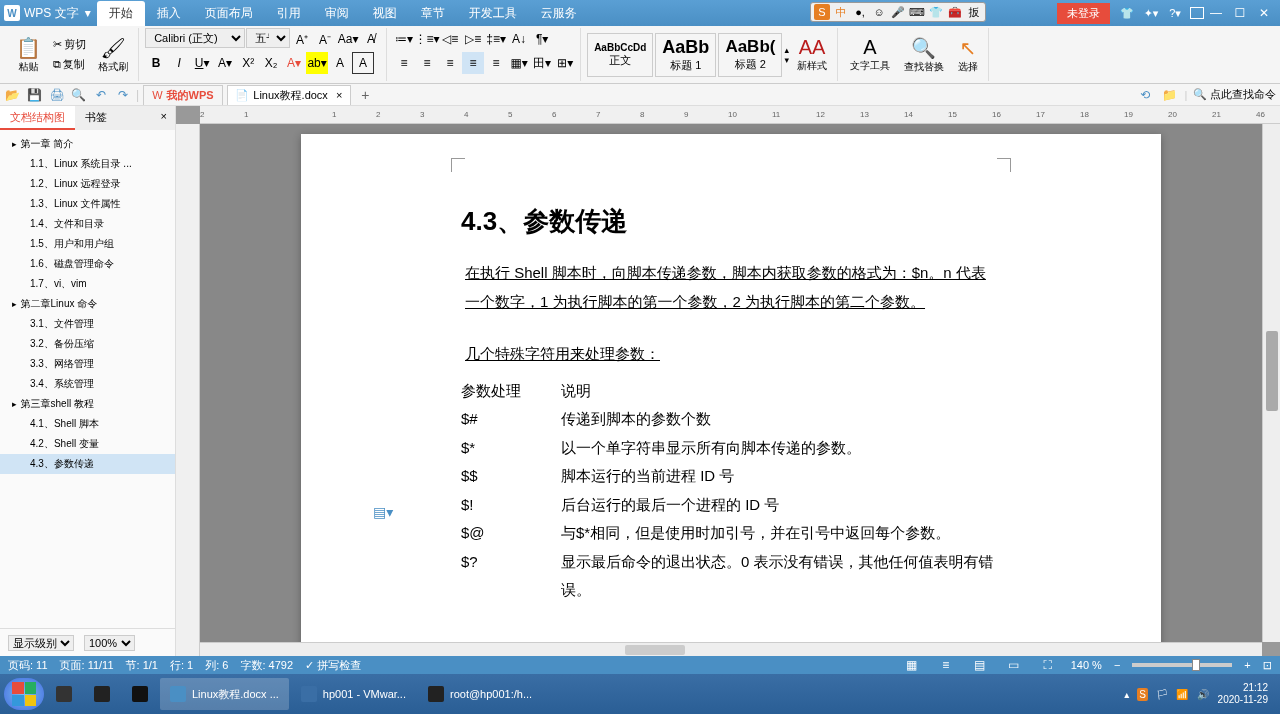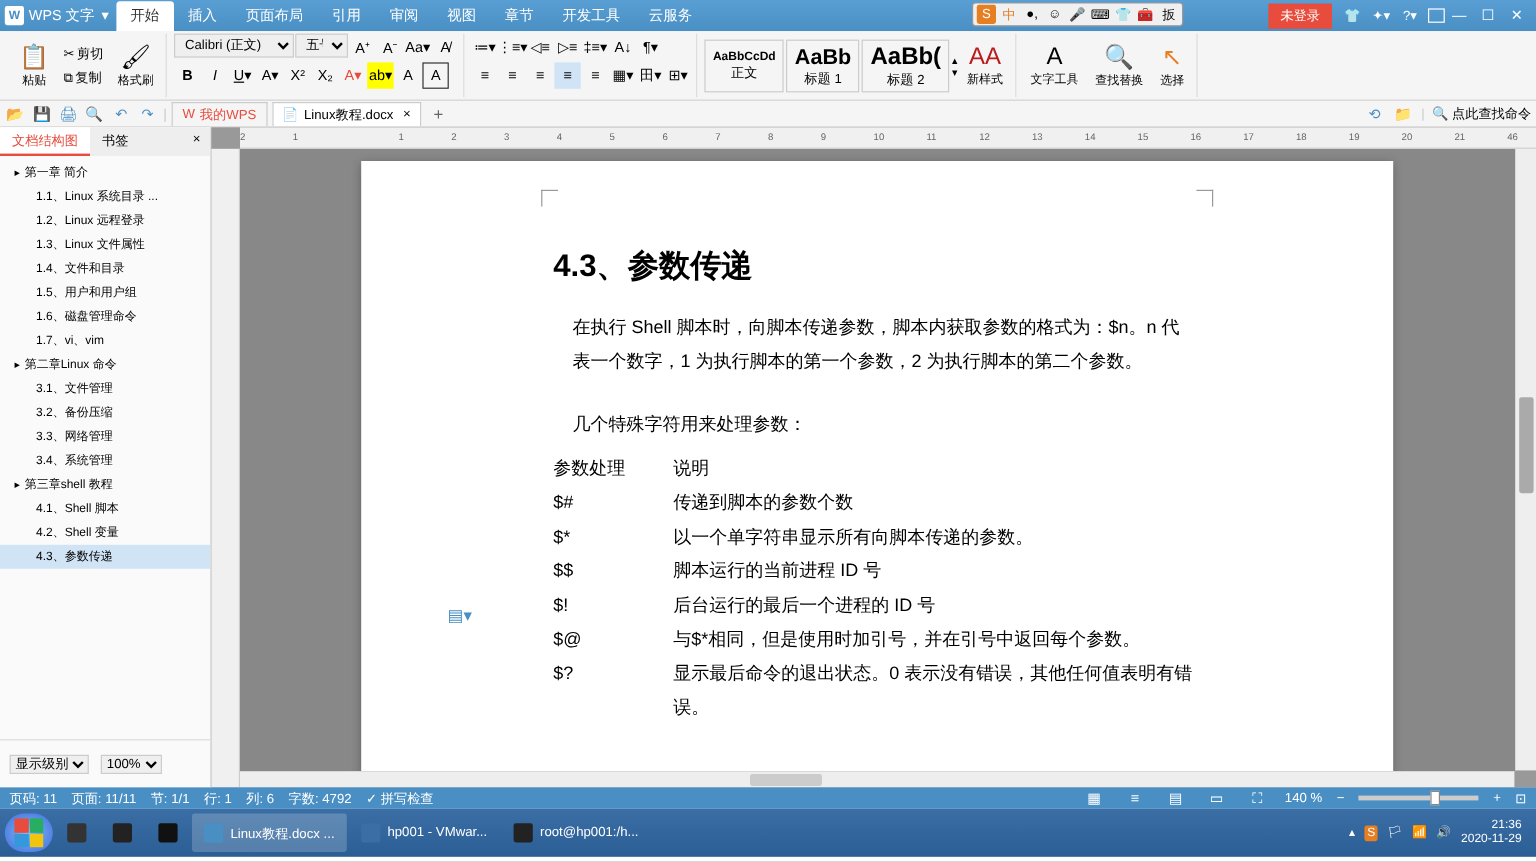--- a/index.html
+++ b/index.html
@@ -25,21 +25,21 @@
 .ribbon-small-btn { padding: 2px 4px; cursor: pointer; font-size: 11px; display: flex; align-items: center; gap: 2px; }
 .font-select { border: 1px solid #ccc; font-size: 11px; height: 20px; padding: 0 4px; }
 .font-name { width: 100px; }
 .font-size { width: 44px; }
 .fmt-btn { width: 22px; height: 22px; display: inline-flex; align-items: center; justify-content: center; cursor: pointer; font-size: 12px; }
 .fmt-row { display: flex; gap: 1px; }
 .style-box { border: 1px solid #ccc; padding: 2px 6px; font-size: 11px; cursor: pointer; text-align: center; height: 44px; display: flex; flex-direction: column; justify-content: center; }
 .style-box .preview { font-weight: bold; }
 .style-normal .preview { font-size: 10px; }
 .style-h1 .preview { font-size: 18px; }
-.style-h2 .preview { font-size: 20px; }
+.style-h2 .preview { font-size: 17px; }
 
 .qat { height: 22px; background: #f5f5f5; border-bottom: 1px solid #ddd; display: flex; align-items: center; padding: 0 4px; gap: 4px; }
 .qat-btn { width: 18px; height: 18px; display: flex; align-items: center; justify-content: center; cursor: pointer; font-size: 12px; color: #4a8fc4; }
 .doc-tab { display: flex; align-items: center; border: 1px solid #ccc; border-bottom: none; padding: 2px 8px; font-size: 11px; cursor: pointer; height: 20px; }
 .doc-tab.active { background: #fff; }
 .doc-tab .close { margin-left: 8px; cursor: pointer; }
 .add-tab { cursor: pointer; padding: 0 6px; font-size: 14px; color: #666; }
 .qat-right { margin-left: auto; display: flex; gap: 6px; align-items: center; font-size: 11px; }
 
 .main { display: flex; height: 550px; }
@@ -47,34 +47,34 @@
 .sidebar-tabs { display: flex; height: 24px; background: #eee; font-size: 11px; }
 .sidebar-tab { padding: 4px 10px; cursor: pointer; }
 .sidebar-tab.active { background: #fff; color: #e74c3c; border-bottom: 2px solid #e74c3c; }
 .sidebar-close { margin-left: auto; padding: 4px 8px; cursor: pointer; }
 .outline { flex: 1; overflow: auto; padding: 4px 0; font-size: 10px; }
 .outline-item { padding: 3px 8px; cursor: pointer; white-space: nowrap; overflow: hidden; text-overflow: ellipsis; }
 .outline-item.l1 { padding-left: 12px; }
 .outline-item.l2 { padding-left: 30px; }
 .outline-item.l1::before { content: "▸"; margin-right: 4px; font-size: 9px; }
 .outline-item.selected { background: #d0e4f5; }
-.sidebar-footer { height: 40px; border-top: 1px solid #ddd; display: flex; align-items: center; padding: 0 8px; gap: 10px; font-size: 11px; }
+.sidebar-footer { height: 28px; border-top: 1px solid #ddd; display: flex; align-items: center; padding: 0 8px; gap: 10px; font-size: 11px; }
 .sidebar-footer select { font-size: 11px; border: 1px solid #ccc; }
 
 .editor { flex: 1; background: #999; position: relative; overflow: hidden; }
 .hruler { height: 18px; background: #f0f0f0; border-bottom: 1px solid #ccc; margin-left: 24px; font-size: 8px; display:flex; align-items:center; color:#666; position: relative; overflow: hidden;}
 .hruler span { position: absolute; }
 .vruler { width: 24px; background: #f0f0f0; border-right: 1px solid #ccc; position: absolute; left: 0; top: 18px; bottom: 0; }
 .page-area { position: absolute; left: 24px; top: 18px; right: 18px; bottom: 14px; background: #888; overflow: auto; }
 .page { width: 860px; min-height: 540px; background: #fff; margin: 10px auto; box-shadow: 0 2px 8px rgba(0,0,0,0.3); padding: 40px 160px 40px 160px; position: relative; }
 .corner { position: absolute; width: 14px; height: 14px; border: 1px solid #999; }
 .corner.tl { top: 24px; left: 150px; border-right: none; border-bottom: none; }
 .corner.tr { top: 24px; right: 150px; border-left: none; border-bottom: none; }
 .doc-h2 { font-size: 26px; font-weight: bold; margin: 30px 0 20px; }
-.doc-p { font-size: 15px; line-height: 1.9; margin: 8px 16px; }
+.doc-p { font-size: 15px; line-height: 1.9; margin: 8px 4px; text-decoration: underline; }
 .doc-row { display: flex; font-size: 15px; line-height: 1.9; }
 .doc-row .c1 { width: 100px; }
 .doc-row .c2 { flex: 1; }
 .doc-icon { position: absolute; left: 72px; top: 370px; color: #4a8fc4; font-size: 14px; }
 .hscroll { position: absolute; left: 24px; right: 18px; bottom: 0; height: 14px; background: #eee; border-top: 1px solid #ccc; }
 .hscroll-thumb { position: absolute; left: 40%; width: 60px; height: 10px; top: 2px; background: #ccc; border-radius: 2px; }
 .vscroll { position: absolute; right: 0; top: 18px; bottom: 14px; width: 18px; background: #eee; border-left: 1px solid #ccc; }
 .vscroll-thumb { position: absolute; top: 40%; height: 80px; width: 12px; left: 3px; background: #aaa; border-radius: 2px; }
 
 .statusbar { height: 18px; background: #4a8fc4; color: #fff; font-size: 11px; display: flex; align-items: center; padding: 0 8px; gap: 12px; }
@@ -239,21 +239,21 @@
 </div>
 
 <div class="qat">
   <span class="qat-btn" style="color:#e67e22;">📂</span>
   <span class="qat-btn">💾</span>
   <span class="qat-btn">🖨</span>
   <span class="qat-btn">🔍</span>
   <span class="qat-btn">↶</span>
   <span class="qat-btn">↷</span>
   <span style="color:#ccc;">|</span>
-  <div class="doc-tab" style="color:#e74c3c;">W <span style="margin-left:4px;">我的WPS</span></div>
+  <div class="doc-tab" style="color:#e74c3c;">W <span style="margin-left:4px;font-weight:bold;">我的WPS</span></div>
   <div class="doc-tab active">📄 <span style="margin-left:4px;">Linux教程.docx</span><span class="close">×</span></div>
   <span class="add-tab">+</span>
   <div class="qat-right">
     <span class="qat-btn">⟲</span>
     <span class="qat-btn">📁</span>
     <span style="color:#ccc;">|</span>
     <span>🔍 <span>点此查找命令</span></span>
   </div>
 </div>
 
@@ -422,17 +422,17 @@
         <span>root@hp001:/h...</span>
       </div>
     </div>
   <div class="tray">
     <span>▴</span>
     <span style="background:#e67e22;color:#fff;padding:1px 2px;border-radius:2px;">S</span>
     <span>🏳</span>
     <span>📶</span>
     <span>🔊</span>
     <div class="clock">
-      <div>21:36</div>
+      <div>21:12</div>
         <div>2020-11-29</div>
     </div>
   </div>
 </div>
 
 </body></html>

